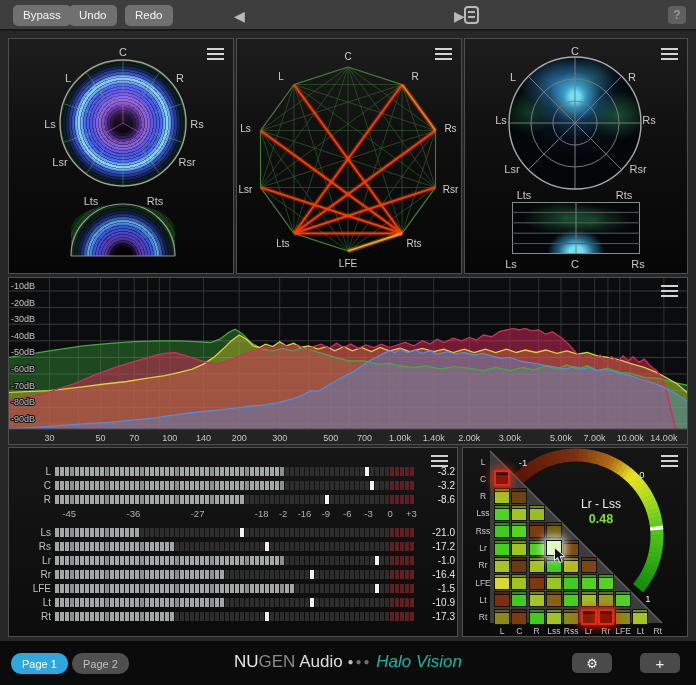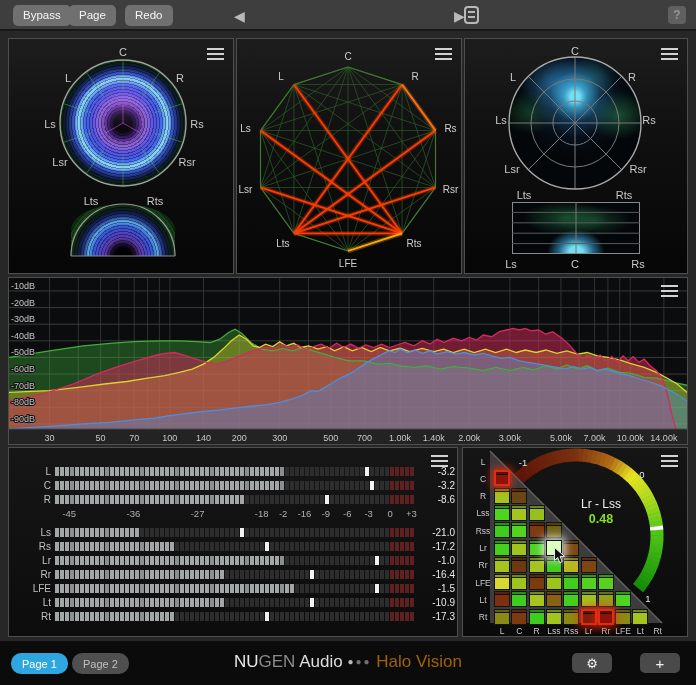--- a/index.html
+++ b/index.html
@@ -74,32 +74,32 @@
   .pair-value{position:absolute;transform:translate(-50%,-50%);font-size:12.5px;font-weight:bold;}
   
   .footer{position:absolute;left:0;top:641px;width:696px;height:44px;background:#0b0b0b;}
   .page-btn{position:absolute;top:12px;height:21px;border:none;border-radius:10px;font-size:11px;font-family:inherit;padding:0 11px;}
   .page-active{background:#2ea7e0;color:#ffffff;}
   .page-idle{background:#4f4f4f;color:#c0c0c0;}
   .brand{position:absolute;top:11px;left:0;width:100%;text-align:center;font-size:17px;color:#e8e8e8;}
   .brand .gen{color:#8a8a8a;} .brand .audio{color:#dedede;}
   .brand .dots{font-size:10px;letter-spacing:2px;vertical-align:2px;}
   .brand .d1{color:#b9b9b9;} .brand .d2{color:#6f6f6f;}
-  .brand .product{color:#a16207;}
+  .brand .product{color:#14b8a6;font-style:italic;}
   .ftr-btn{position:absolute;top:12px;width:40px;height:20px;background:#4a4a4a;border:none;border-radius:5px;
            color:#f0f0f0;font-size:13px;line-height:19px;text-align:center;font-family:inherit;padding:0;}
 </style>
 </head>
 <body>
 
 <div class="app">
 
   <div class="toolbar">
     <button class="tbtn" style="left:13px;">Bypass</button>
-    <button class="tbtn" style="left:69px;">Page</button>
+    <button class="tbtn" style="left:69px;">Undo</button>
     <button class="tbtn" style="left:125px;">Redo</button>
     <button class="transport" style="left:228px;">◀</button>
     <button class="transport" style="left:448px;">▶</button>
     <div class="preset-icon"></div>
     <button class="help-btn">?</button>
   </div>
 
   <section class="panel" id="panel-halo">
     <div class="halo-disc"></div>
     <div class="halo-semi"></div>

